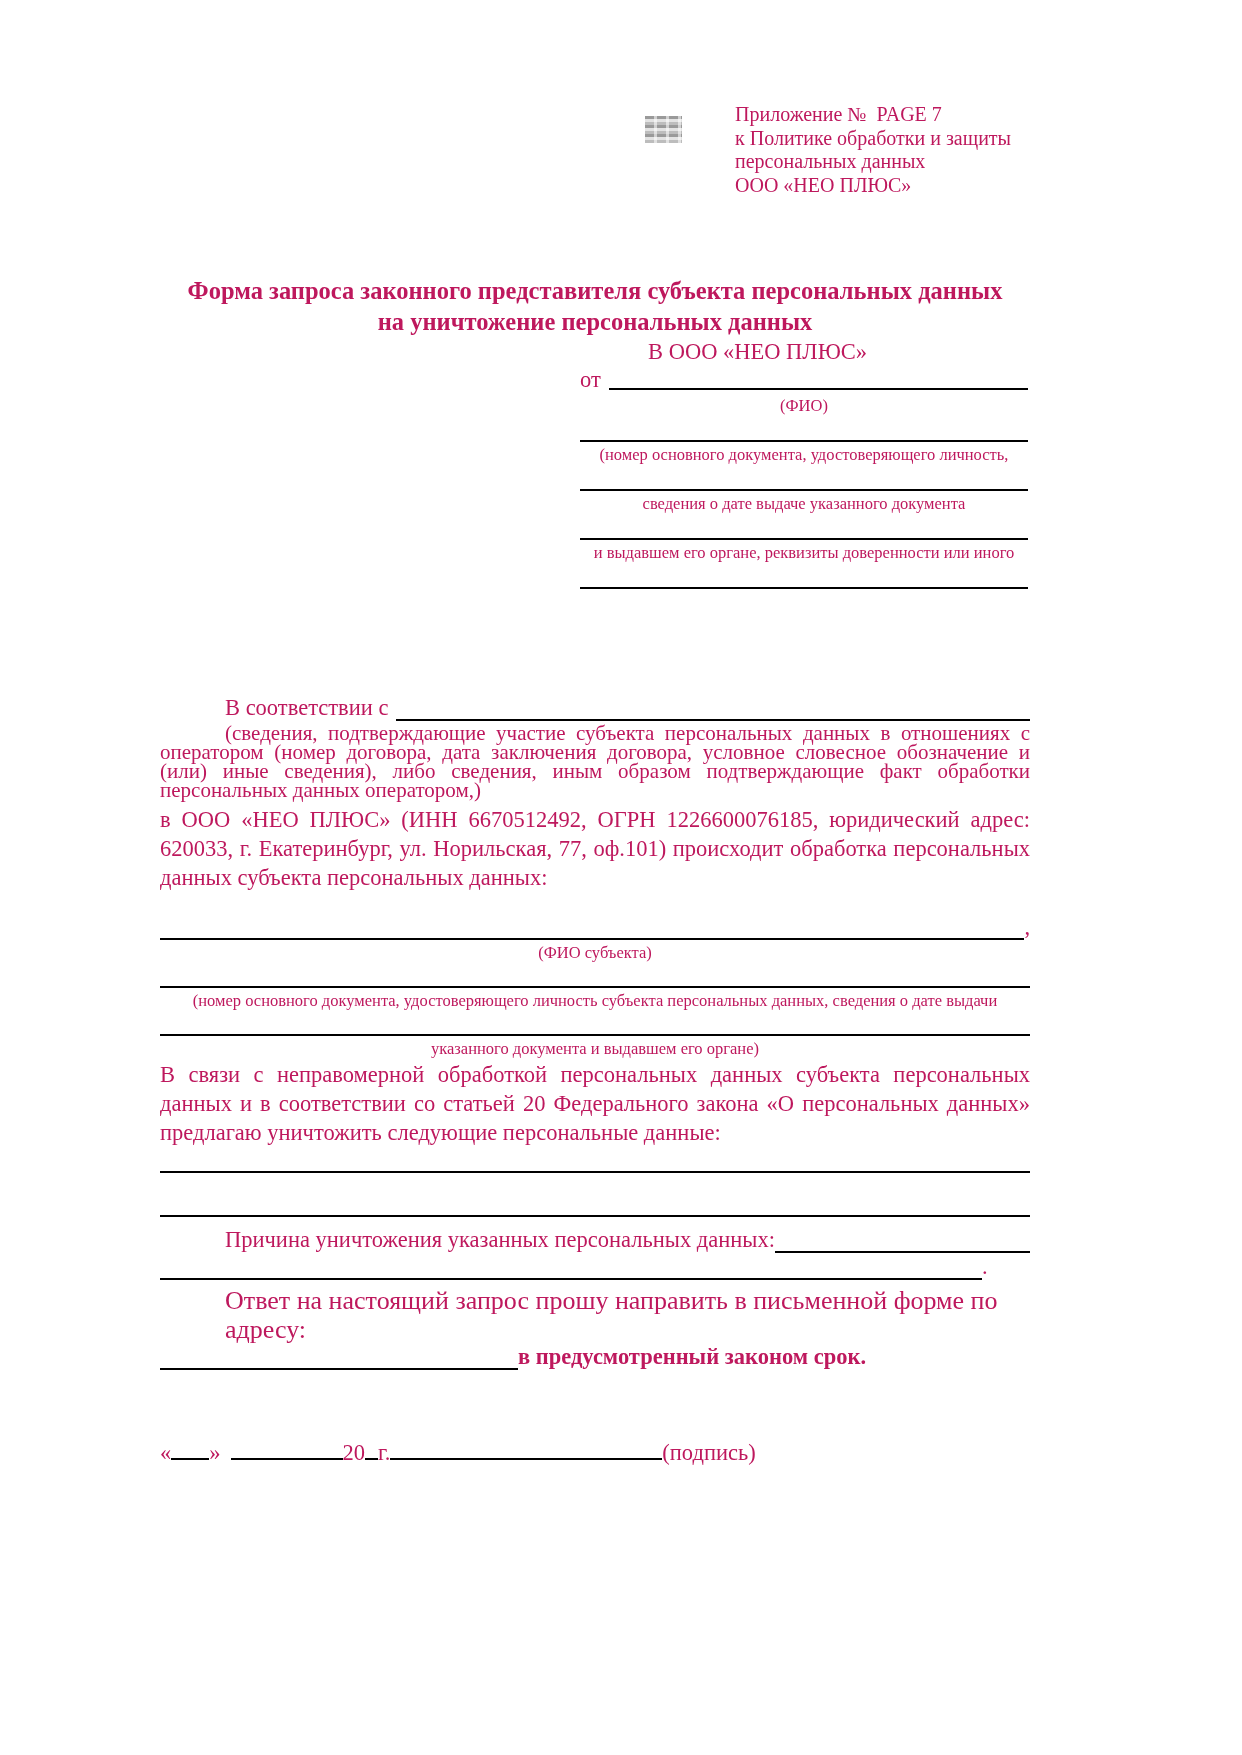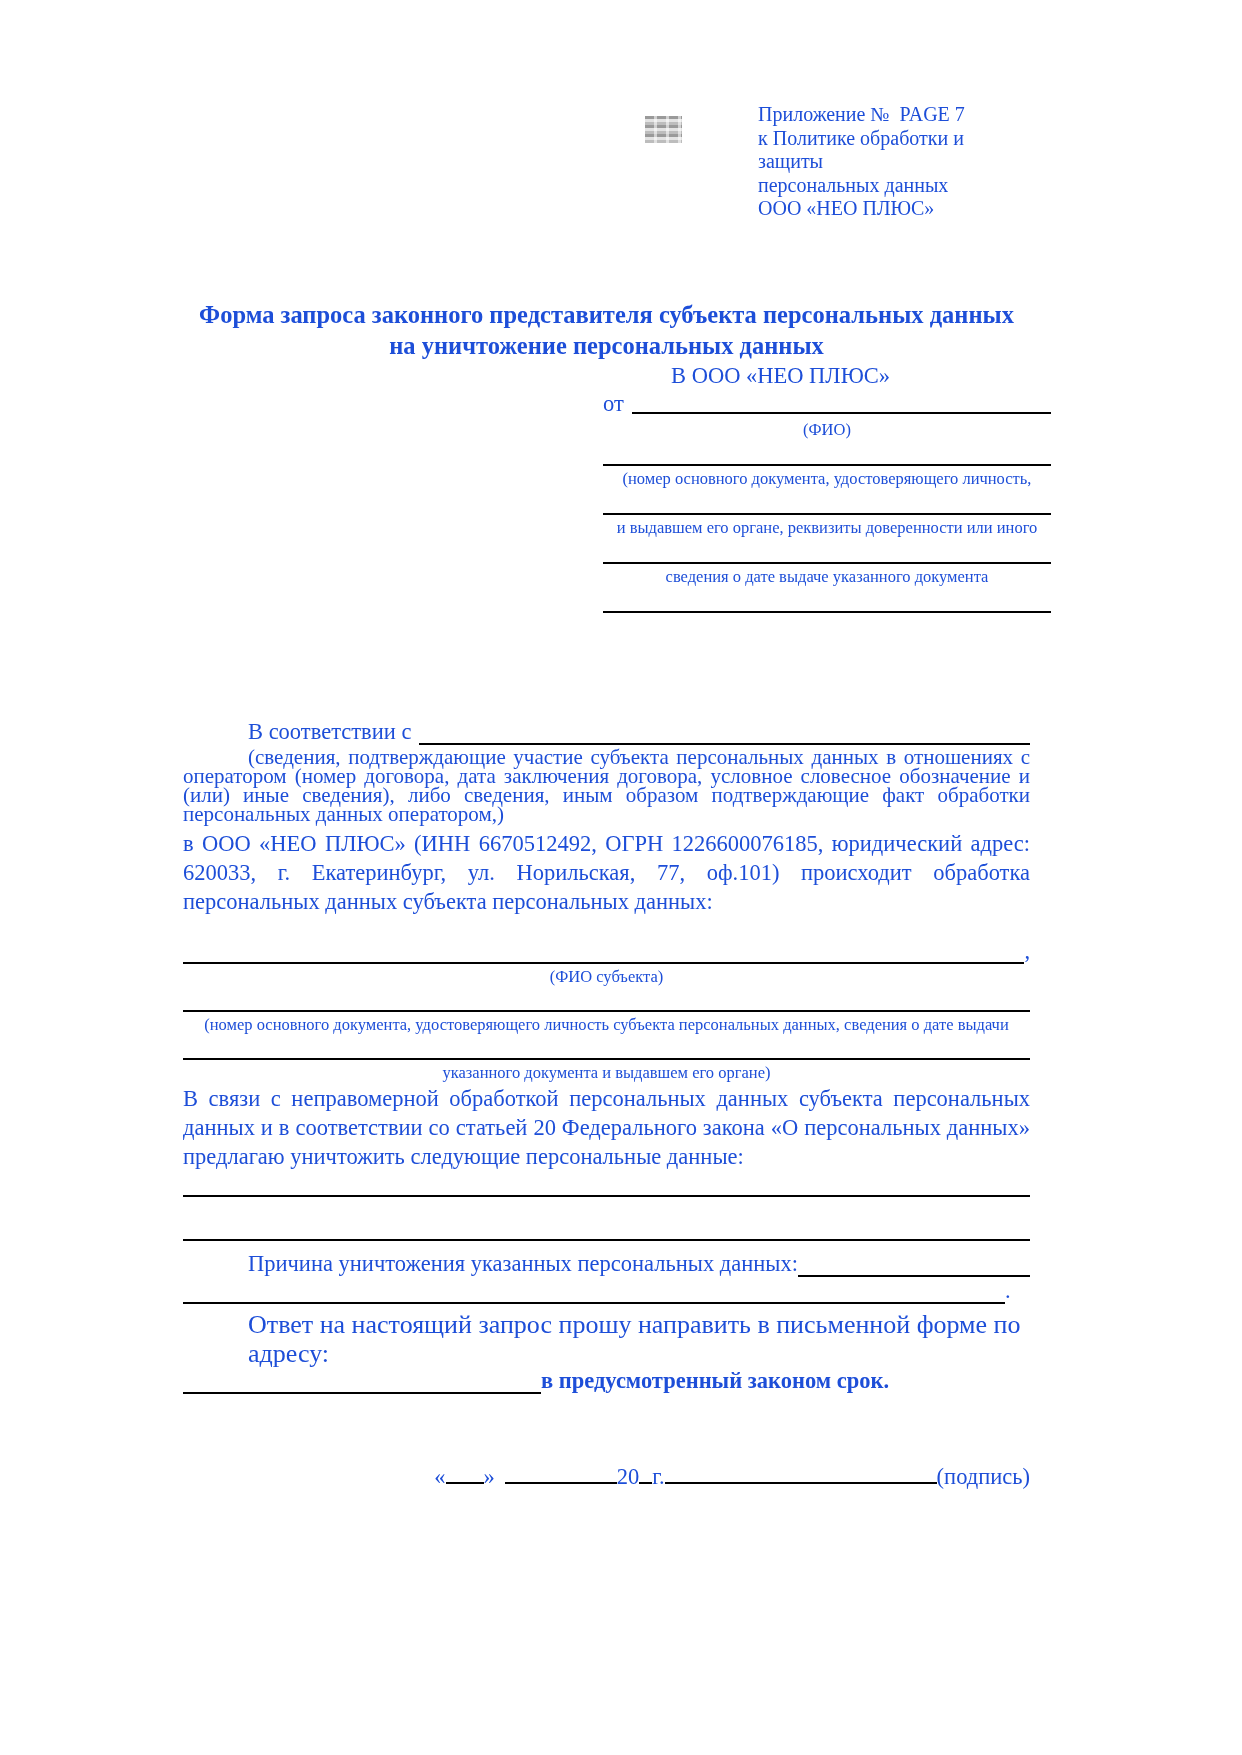--- a/index.html
+++ b/index.html
@@ -3,24 +3,23 @@
 <meta charset="utf-8">
 <style>
   * { margin: 0; padding: 0; box-sizing: border-box; }
   html, body { background: #888; }
   .page {
     position: relative;
     width: 1242px;
     height: 1755px;
     margin: 0 auto;
     background: #ffffff;
-    color: #1d4ed8;
+    color: #be185d;
     font-family: "Liberation Serif", "DejaVu Serif", serif;
     overflow: hidden;
-    padding-left: 23px;
   }
   .content { padding: 0 212px 0 160px; }
 
   
   .artifact {
     position: absolute; left: 645px; top: 116px; width: 37px; height: 27px;
     background:
       repeating-linear-gradient(to right, rgba(255,255,255,0) 0 9px, rgba(255,255,255,.55) 9px 12px),
       repeating-linear-gradient(to bottom, #9a9a9a 0 3px, #e3e3e3 3px 6px, #bdbdbd 6px 9px);
   }
@@ -63,21 +62,21 @@
   .reason-line { display: flex; align-items: flex-end; font-size: 22.5px; margin-top: 10px; }
   .reason-line .r-label { padding-left: 65px; white-space: nowrap; }
   .reason-cont { display: flex; align-items: flex-end; font-size: 22.5px; margin-top: 1px; }
   .reason-cont .fill { flex: 0 0 822px; min-height: 24px; }
 
   .answer1 { font-size: 26px; line-height: 29px; padding-left: 65px; margin-top: 6px; }
   .answer2 { display: flex; align-items: flex-end; font-size: 22.5px; }
   .answer2 .fill { flex: 0 0 358px; min-height: 24px; }
   .answer2 .ans-suffix { white-space: nowrap; font-weight: bold; }
 
-  .sig-row { display: flex; justify-content: flex-end; align-items: flex-end; margin-top: 70px; font-size: 22.5px; }
+  .sig-row { display: flex; justify-content: flex-start; align-items: flex-end; margin-top: 70px; font-size: 22.5px; }
   .u { display: inline-block; border-bottom: 2px solid #000; height: 18px; vertical-align: baseline; }
   .u-day { width: 38px; }
   .u-month { width: 112px; margin-left: 10px; }
   .u-year { width: 13px; }
   .u-sign { width: 272px; }
   .sig-left, .sig-right { white-space: nowrap; }
 </style>
 </head>
 <body>
 
@@ -108,26 +107,26 @@
       </div>
       <div class="caption">(ФИО)</div>
 
       <div class="addr-group">
         <div class="addr-field"></div>
         <div class="caption">(номер основного документа, удостоверяющего личность,</div>
       </div>
 
       <div class="addr-group">
         <div class="addr-field"></div>
-        <div class="caption">и выдавшем его органе, реквизиты доверенности или иного</div>
+        <div class="caption">сведения о дате выдаче указанного документа</div>
       </div>
 
       <div class="addr-group">
         <div class="addr-field"></div>
-        <div class="caption">сведения о дате выдаче указанного документа</div>
+        <div class="caption">и выдавшем его органе, реквизиты доверенности или иного</div>
       </div>
 
       <div class="addr-group">
         <div class="addr-field"></div>
       </div>
     </div>
 
     <div class="according">
       <span class="acc-label">В соответствии с</span>
       <span class="fill"></span>

